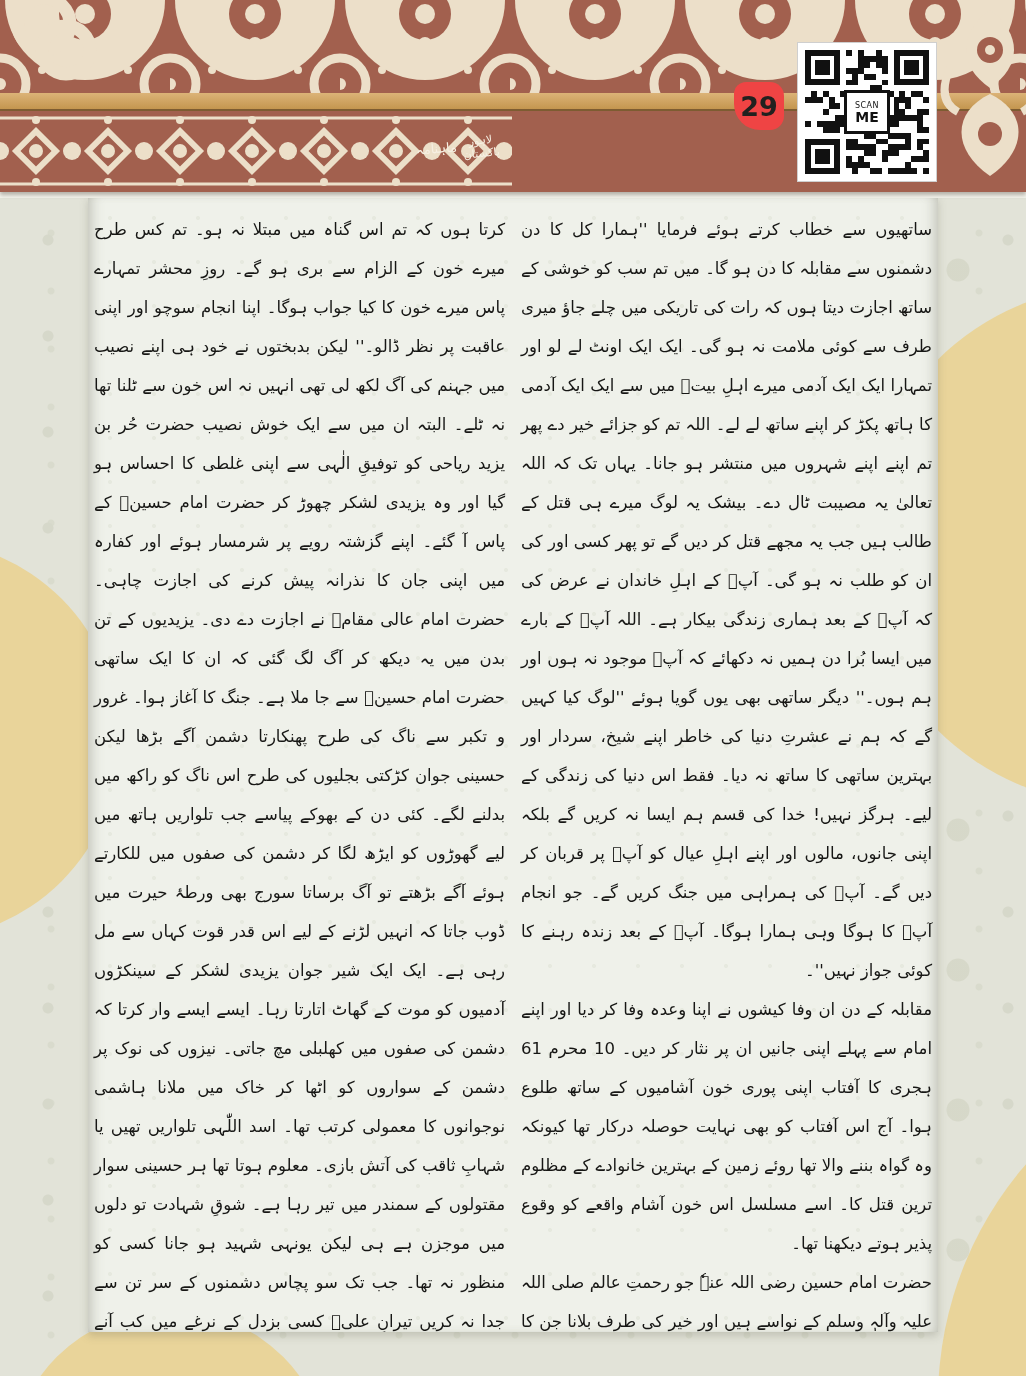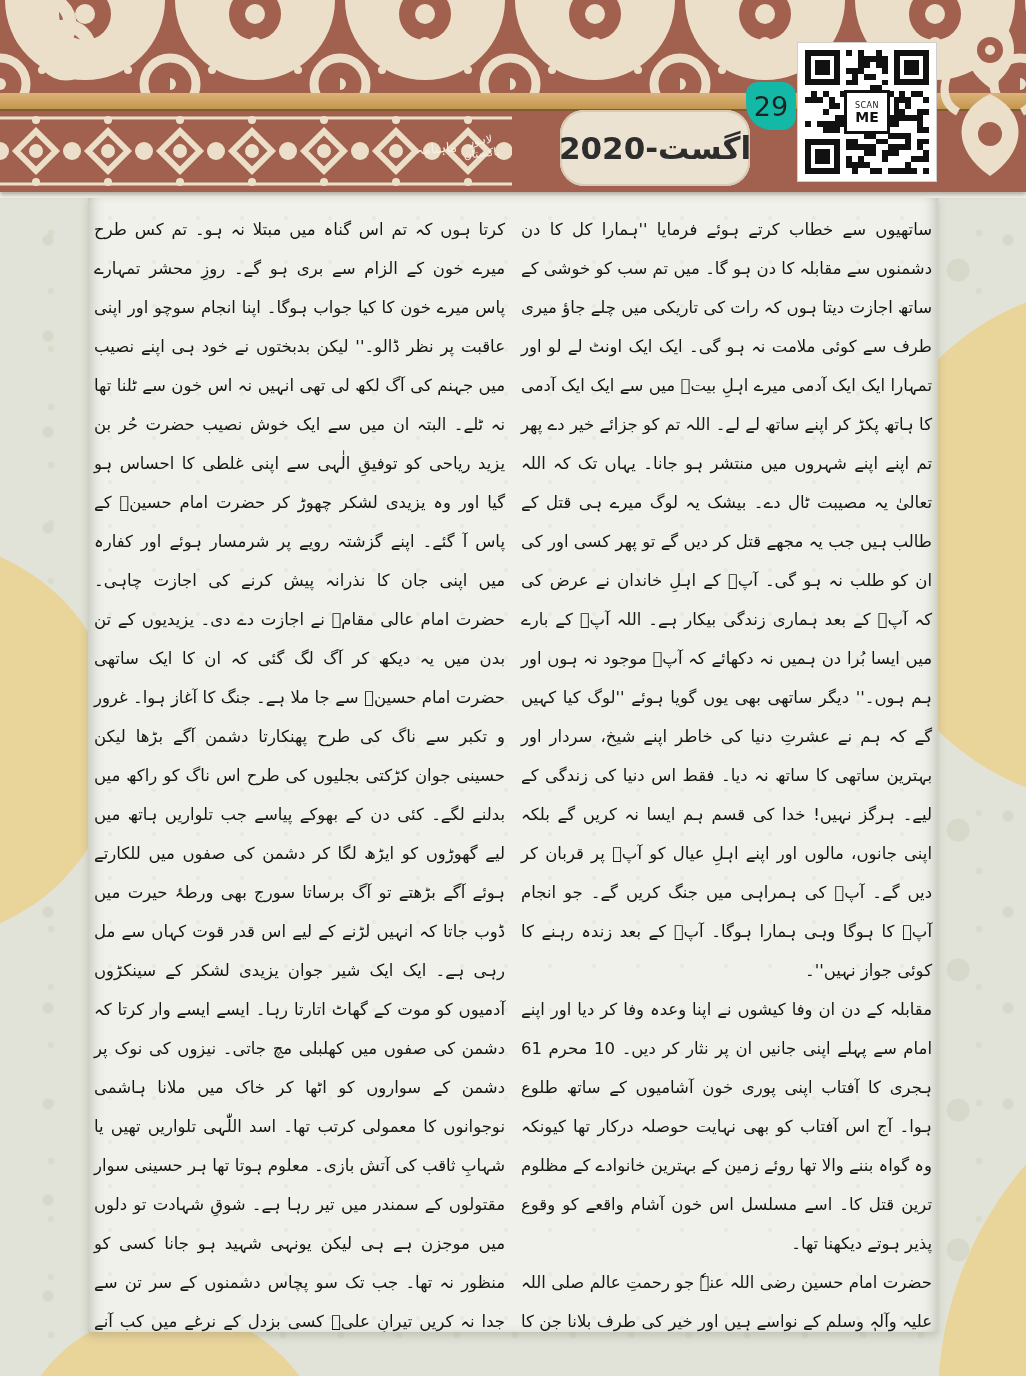--- a/index.html
+++ b/index.html
@@ -48,23 +48,23 @@
   .title-suffix{font-size:11px;line-height:1.15;text-align:center;transform:rotate(-6deg);}
   .date-badge{
     position:absolute;left:560px;top:110px;width:190px;height:76px;
     background:#ece2d2;border-radius:24px;
     display:flex;align-items:center;justify-content:center;
     box-shadow:inset 0 0 0 2px #d9cab2;
   }
   .date-badge span{direction:rtl;font-size:31px;font-weight:bold;color:#2d2d2d;}
   .page-tab{
     position:absolute;left:734px;top:82px;width:50px;height:48px;
-    background:#14b8a6;border-radius:12px 14px 14px 26px;
+    background:#ef4444;border-radius:12px 14px 14px 26px;
     display:flex;align-items:center;justify-content:center;
-    font-size:27px;font-weight:normal;color:#21211f;margin-left:12px;
+    font-size:27px;font-weight:bold;color:#21211f;
   }
   
   .qr-box{
     position:absolute;left:797px;top:42px;width:140px;height:140px;
     background:#ffffff;border:1px solid #cfcfcf;box-sizing:border-box;padding:7px;
   }
   .qr-grid{
     position:relative;width:124px;height:124px;
     display:grid;grid-template-columns:repeat(21,1fr);grid-template-rows:repeat(21,1fr);
   }
@@ -165,23 +165,20 @@
   </svg>
 
   <div class="title-callig">
     <span class="title-prefix">ماہنامہ</span>
     <span class="title-suffix">
       <span>لاہور</span><br>
       <span>پاکستان</span>
     </span>
   </div>
 
-  <div class="date-badge">
-    <span>اگست-2020</span>
-  </div>
 
   <div class="page-tab">29</div>
 
   <div class="qr-box">
     <div class="qr-grid">
       <div class="finder f-tl"></div>
       <div class="finder f-tr"></div>
       <div class="finder f-bl"></div>
       <div class="scanme">
         <span class="s1">SCAN</span>

